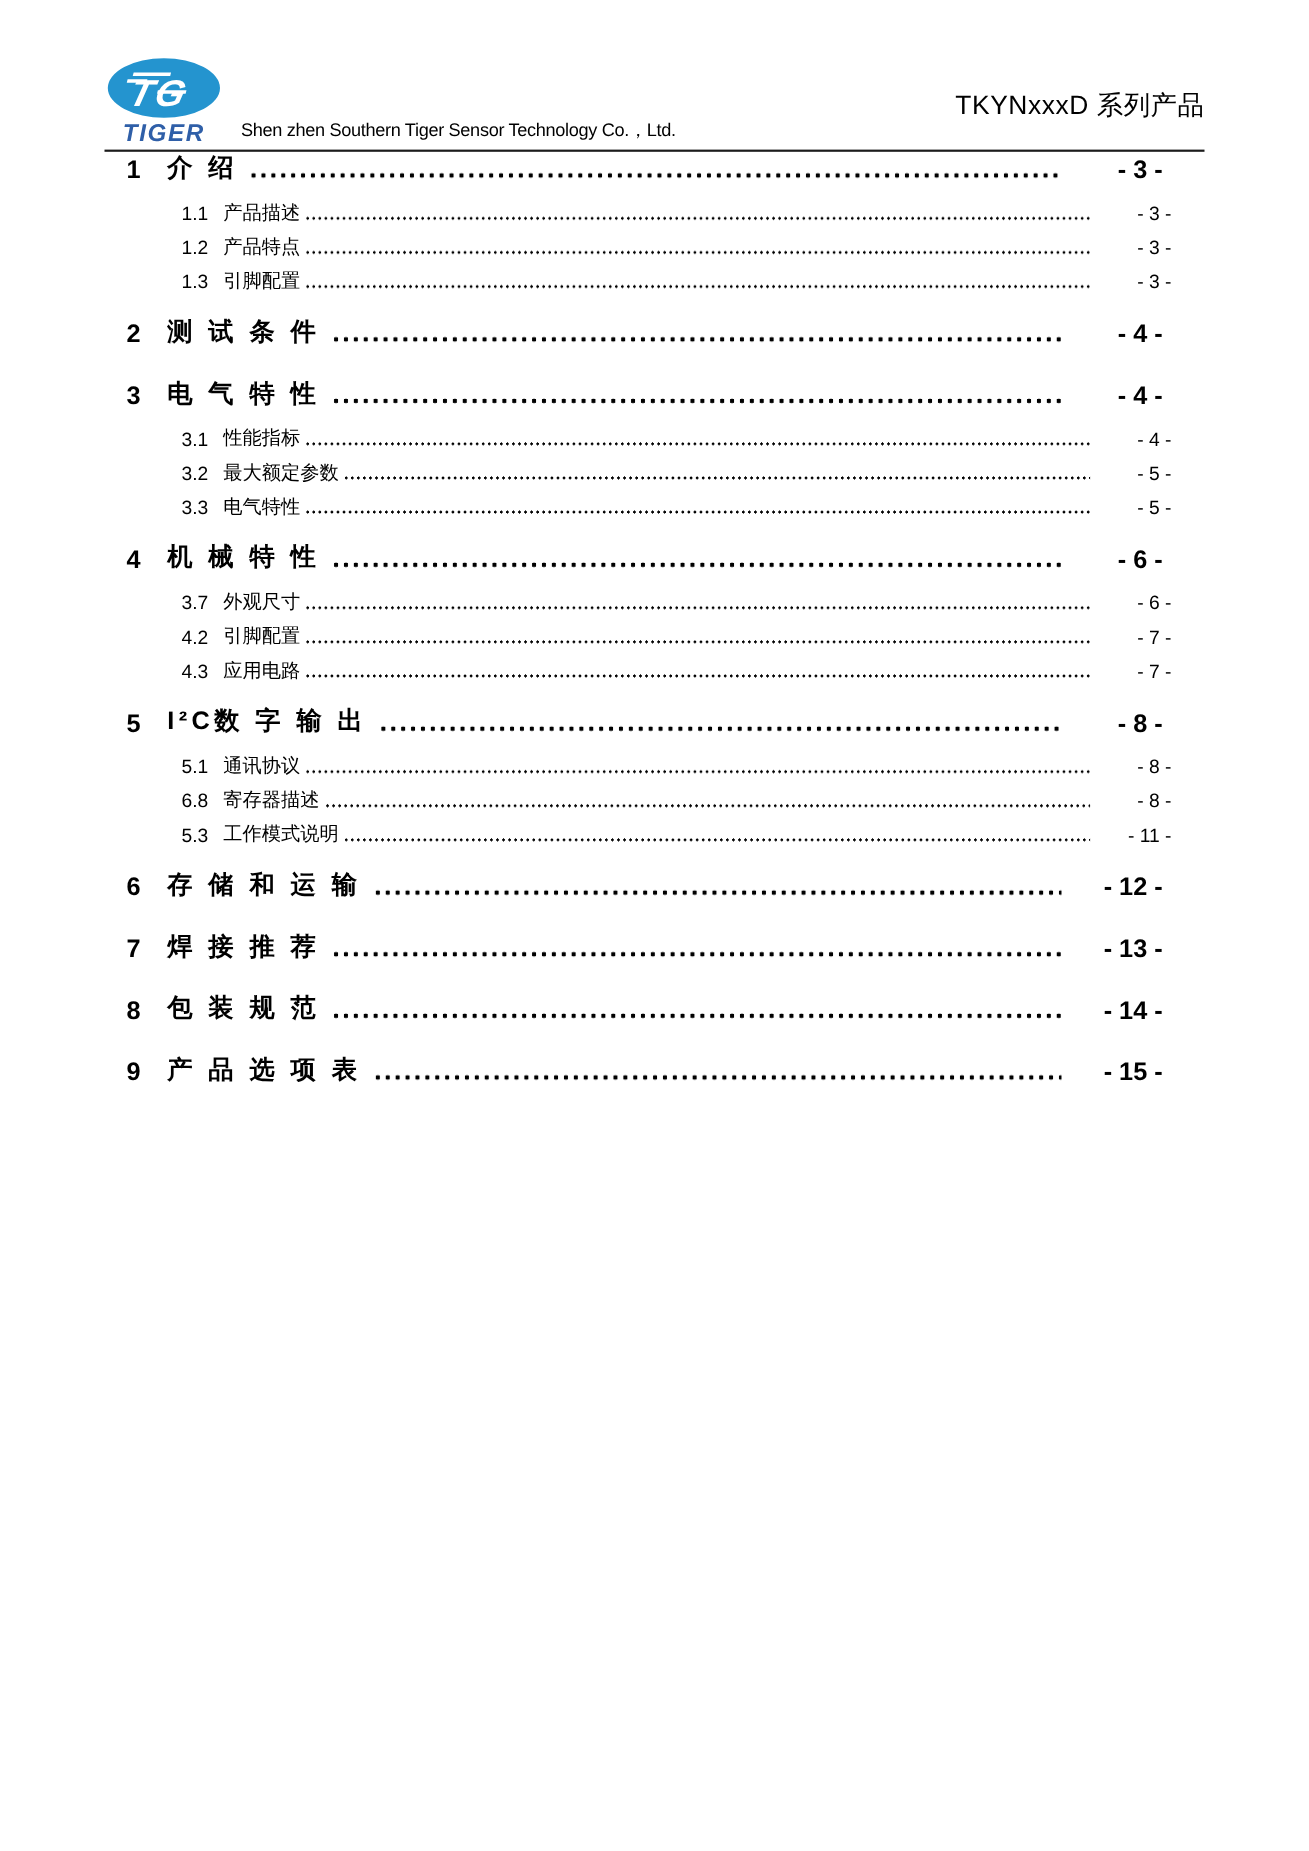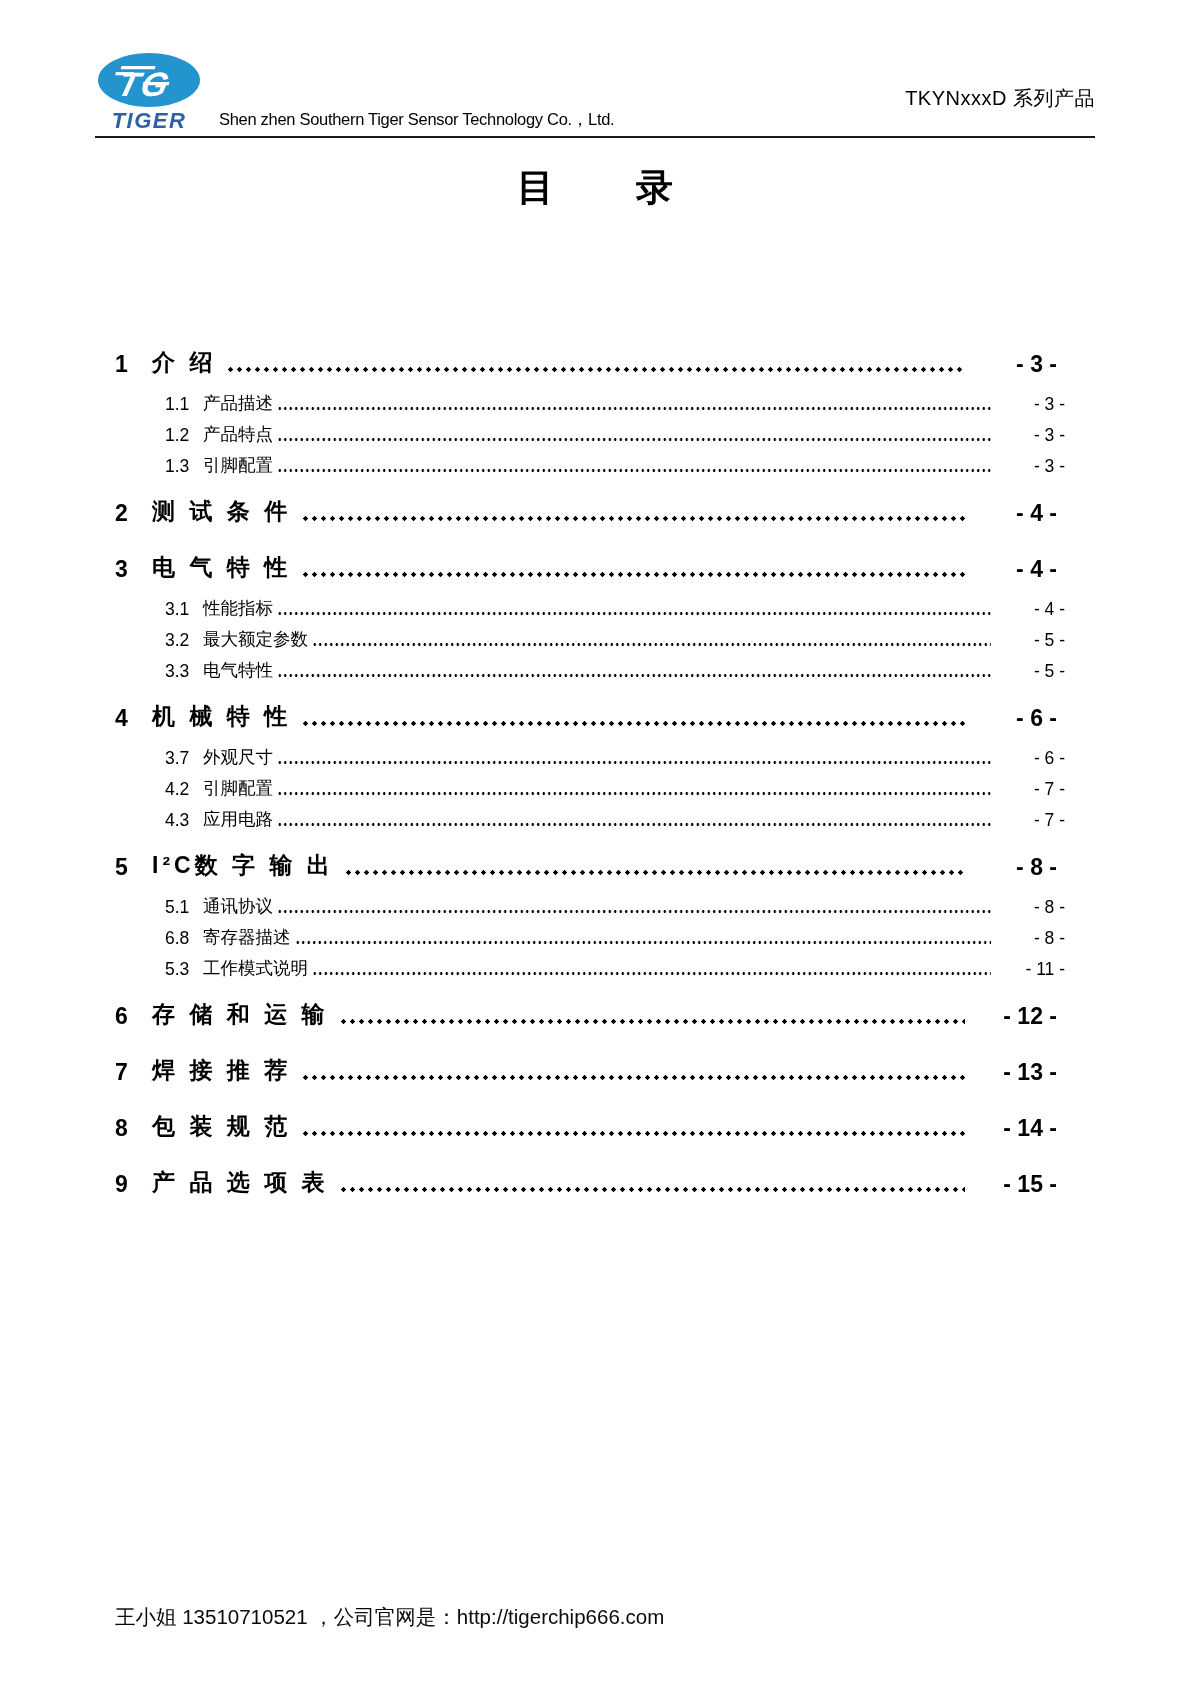--- a/index.html
+++ b/index.html
@@ -22,21 +22,21 @@
     display:flex;align-items:flex-end;
     border-bottom:2px solid #1b1b1b;
     box-sizing:border-box;
     padding-bottom:6px;
   }
   .brand{display:flex;align-items:flex-end;}
   .logo-svg{display:block;margin-bottom:-2px;}
   .names{margin-left:12px;padding-bottom:2px;}
   .company-cn{font-size:25px;font-weight:700;letter-spacing:1px;line-height:1.2;}
   .company-en{font-size:16.5px;letter-spacing:-0.3px;margin-top:5px;line-height:1.1;}
-  .series{margin-left:auto;font-size:20px;letter-spacing:0.5px;margin-bottom:18px;}
+  .series{margin-left:auto;font-size:24px;letter-spacing:0.5px;margin-bottom:18px;}
   
   .doc-title{
     margin:0;
     padding-top:166px;
     text-align:center;
     font-size:37px;font-weight:700;
     white-space:pre;
     line-height:1.2;
   }
   
@@ -89,21 +89,20 @@
         </g>
         <text x="54" y="76" font-size="22" font-weight="bold" font-style="italic" font-family="Liberation Sans, sans-serif" text-anchor="middle" letter-spacing="1.5" style="fill:var(--logo-word-blue)">TIGER</text>
       </svg>
       <div class="names">
         <div class="company-en">Shen zhen Southern Tiger Sensor Technology Co.，Ltd.</div>
       </div>
     </div>
     <div class="series">TKYNxxxD 系列产品</div>
   </div>
 
-  <h1 class="doc-title">目        录</h1>
 
   <div class="toc" id="toc">
     <div class="row l1">
       <span class="num">1</span>
       <span class="ttl">介 绍</span>
       <span class="leader"></span>
       <span class="pg">- 3 -</span>
     </div>
 
     <div class="row l2">
@@ -241,16 +240,15 @@
 
     <div class="row l1">
       <span class="num">9</span>
       <span class="ttl">产 品 选 项 表</span>
       <span class="leader"></span>
       <span class="pg">- 15 -</span>
     </div>
   </div>
 
   <div class="footer">
-    <div><span>王小姐 13510710521 ，公司官网是：</span><span>http://tigerchip666.com</span></div>
   </div>
 
 </div>
 
 </body></html>

